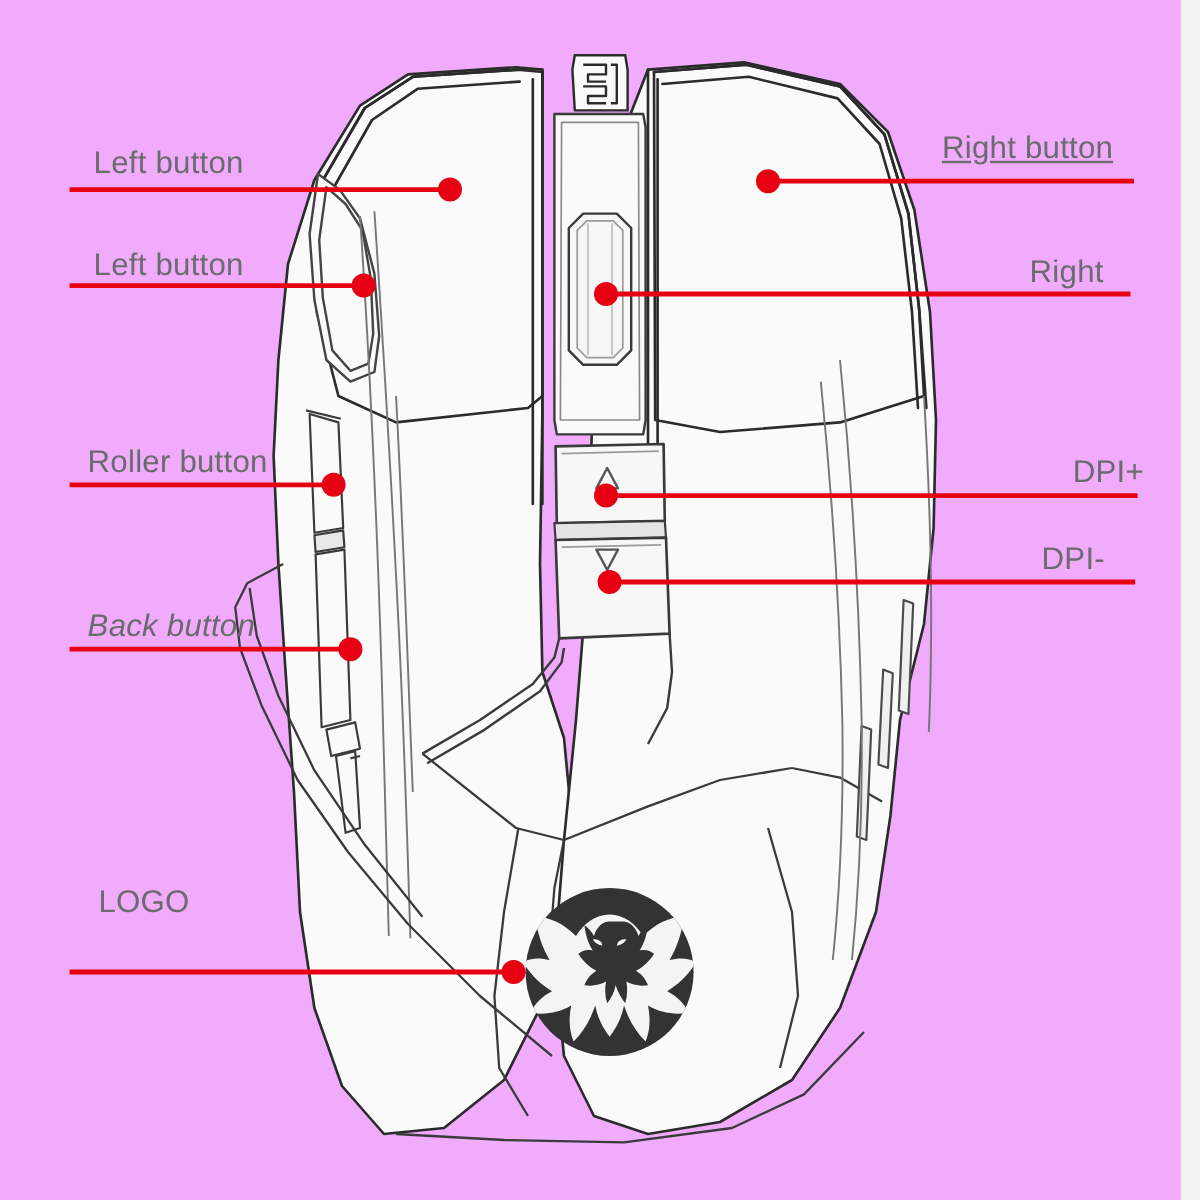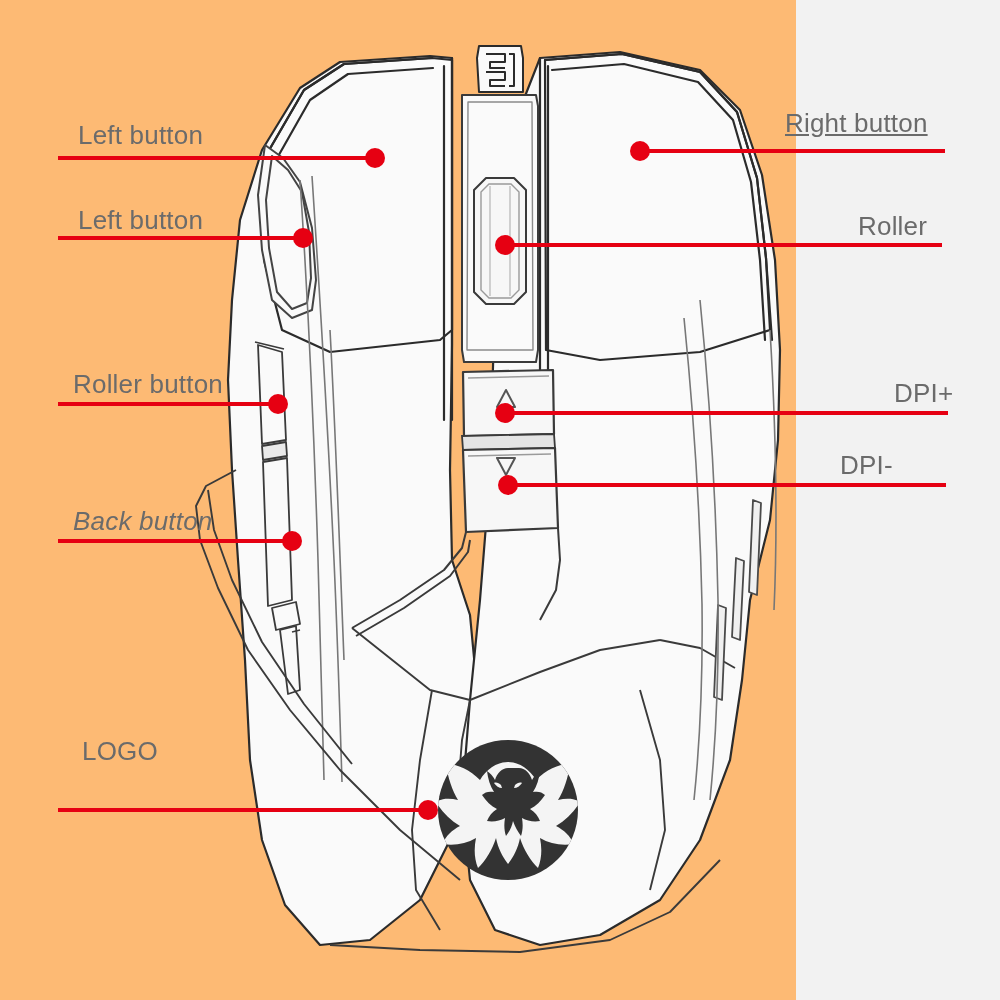--- a/index.html
+++ b/index.html
@@ -8,23 +8,23 @@
   }
   body {
     width: 1000px;
     height: 1000px;
     background: #f2f2f2;
     font-family: "Liberation Sans", sans-serif;
     overflow: hidden;
   }
   #stage {
     position: relative;
-    width: 796px;
+    width: 984px;
     height: 1000px;
-    background: #fdba74;
+    background: #f0abfc;
   }
   #diagram-svg {
     position: absolute;
     left: 0;
     top: 0;
     width: 1000px;
     height: 1000px;
   }
   .callout-label {
     position: absolute;
@@ -234,18 +234,18 @@
       </g>
   </svg>
 
   <div id="callout-labels">
       <div class="callout-label left-side" style="left: 78px; top: 120px;">Left button</div>
       <div class="callout-label left-side" style="left: 78px; top: 205px;">Left button</div>
       <div class="callout-label left-side" style="left: 73px; top: 369px;">Roller button</div>
       <div class="callout-label left-side" style="left: 73px; top: 506px; font-style: italic;">Back button</div>
       <div class="callout-label left-side" style="left: 82px; top: 736px;">LOGO</div>
       <div class="callout-label right-side" style="left: 785px; top: 108px; text-decoration: underline;">Right button</div>
-      <div class="callout-label right-side" style="left: 858px; top: 211px;">Roller</div>
+      <div class="callout-label right-side" style="left: 858px; top: 211px;">Right</div>
       <div class="callout-label right-side" style="left: 862px; top: 378px; margin-left: 32px;">DPI+</div>
-      <div class="callout-label right-side" style="left: 840px; top: 450px; text-align: center;">DPI-</div>
+      <div class="callout-label right-side" style="left: 868px; top: 450px; text-align: center;">DPI-</div>
     </div>
 
 </div>
 
 </body></html>

